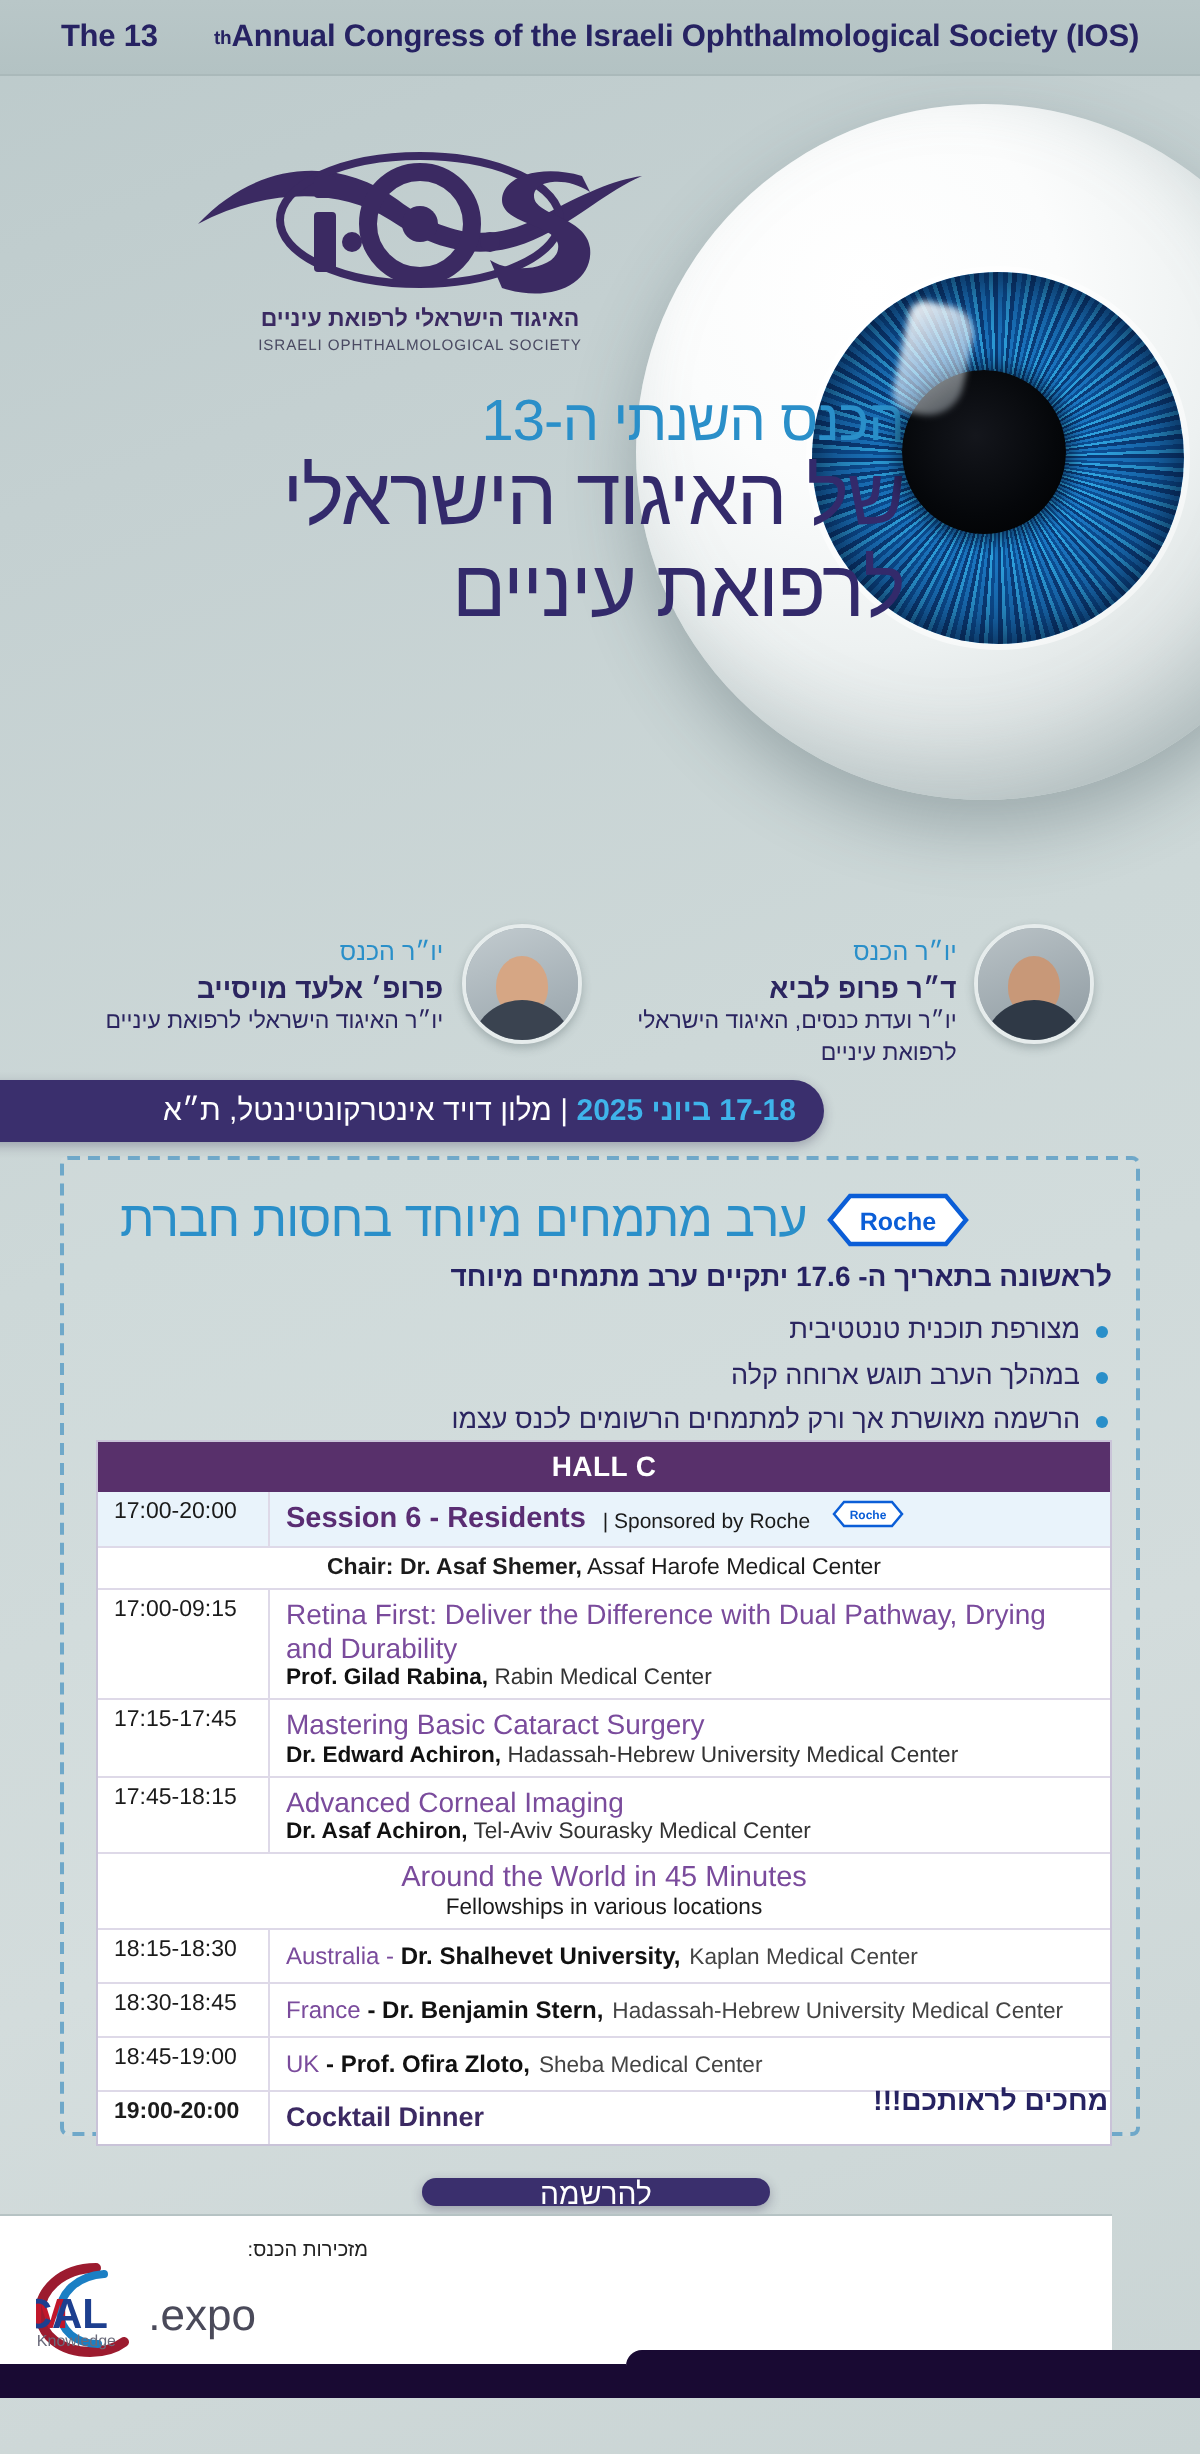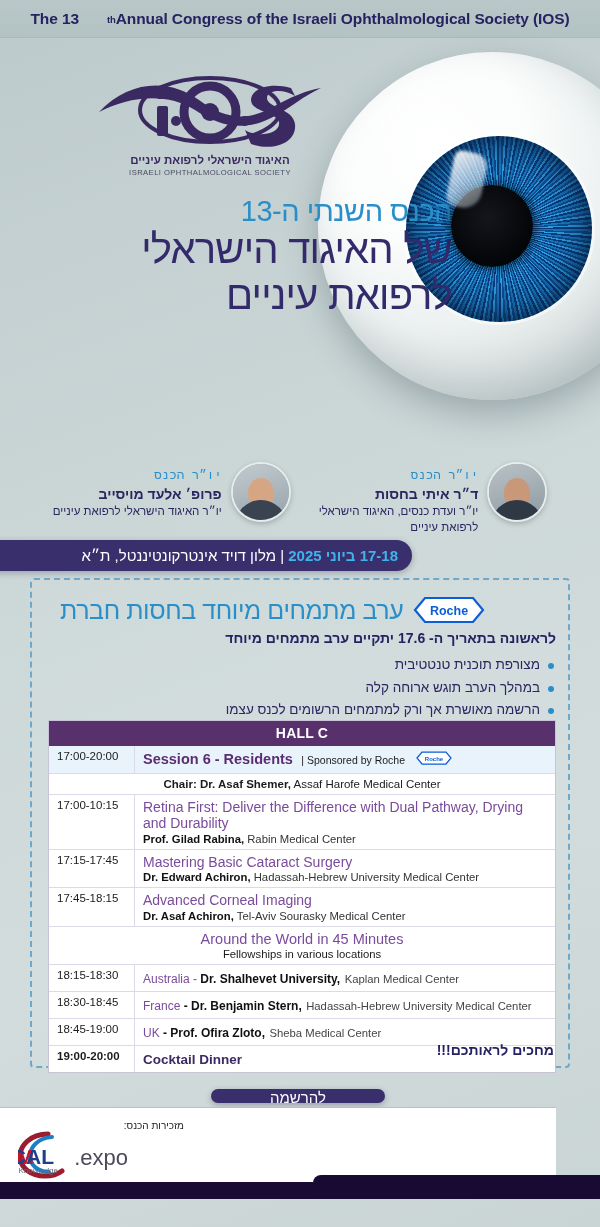--- a/index.html
+++ b/index.html
@@ -106,21 +106,21 @@
   .date-banner span { color: #fff; font-size: 15px; font-weight: 500; }
   .date-banner .hl { color: #3fb4ea; font-weight: 600; }
 
   
   .chairs {
     position: absolute; top: 462px; left: 0; width: 600px; height: 96px;
     display: flex; direction: rtl; justify-content: center; gap: 28px;
   }
   .chair { display: flex; direction: rtl; align-items: flex-start; gap: 9px; }
   .chair-txt { text-align: right; direction: rtl; padding-top: 6px; }
-  .chair-role { color: #2a8fc9; font-size: 12.5px; line-height: 1.35; font-family: Liberation Mono, monospace; }
+  .chair-role { color: #2a8fc9; font-size: 12.5px; line-height: 1.35; }
   .chair-name { color: #2b2560; font-size: 14px; font-weight: 700; line-height: 1.4; }
   .chair-aff { color: #2b2560; font-size: 11.5px; line-height: 1.32; }
   .avatar {
     width: 60px; height: 60px; border-radius: 50%;
     border: 2px solid #e6ecec; flex: 0 0 60px; overflow: hidden; position: relative;
     box-shadow: 0 2px 5px rgba(60,75,80,0.3);
     background: #9aa7ad;
   }
   .avatar .bg { position: absolute; inset: 0; }
   .avatar .head {
@@ -293,21 +293,21 @@
   <div class="chairs">
 
     <div class="chair">
       <div class="avatar a1">
         <div class="bg"></div>
         <div class="head"></div>
         <div class="body"></div>
       </div>
       <div class="chair-txt">
         <div class="chair-role">יו״ר הכנס</div>
-        <div class="chair-name">ד״ר איתי בחסות</div>
+        <div class="chair-name">ד״ר פרופ לביא</div>
         <div class="chair-aff">יו״ר ועדת כנסים, האיגוד הישראלי</div>
         <div class="chair-aff">לרפואת עיניים</div>
       </div>
     </div>
 
     <div class="chair">
       <div class="avatar a2">
         <div class="bg"></div>
         <div class="head"></div>
         <div class="body"></div>
@@ -361,21 +361,21 @@
 
       <div class="row full">
         <div class="ct chairline">
           <b>Chair:</b>
           <b>Dr. Asaf Shemer,</b>
           <span>Assaf Harofe Medical Center</span>
         </div>
       </div>
 
       <div class="row">
-        <div class="tm">17:00-10:15</div>
+        <div class="tm">17:00-09:15</div>
         <div class="ct">
           <div class="talk-title">Retina First: Deliver the Difference with Dual Pathway, Drying and Durability</div>
           <div class="speaker">
             <b>Prof. Gilad Rabina,</b>
             <span>Rabin Medical Center</span>
           </div>
         </div>
       </div>
 
       <div class="row">

